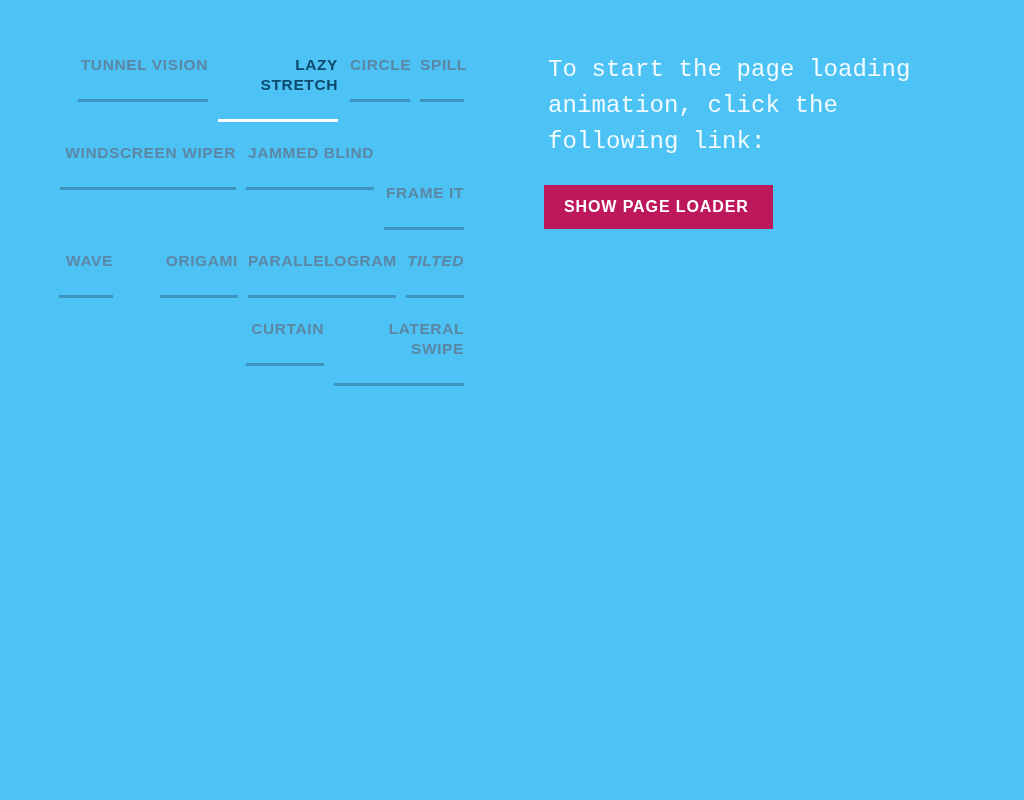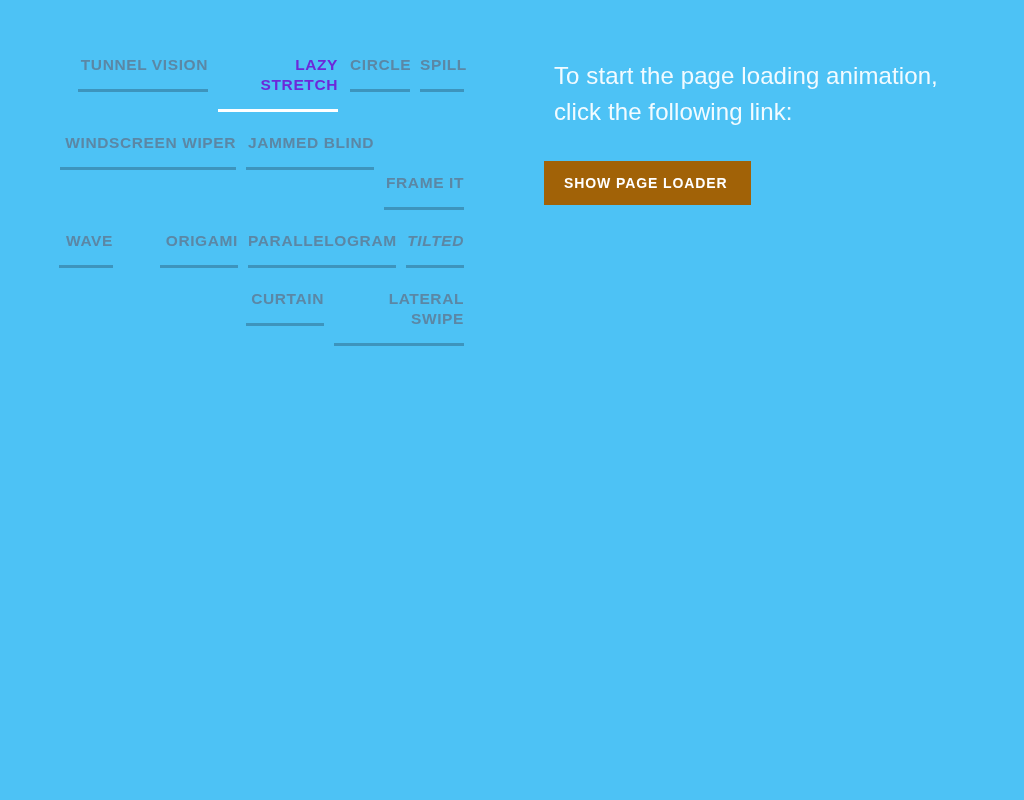--- a/index.html
+++ b/index.html
@@ -38,37 +38,37 @@
     flex-wrap: wrap;
     flex-direction: row-reverse;
     justify-content: flex-start;
     align-items: flex-start;
     align-content: flex-start;
   }
 
   .effect-item {
     display: block;
     margin: 0 0 21px 10px;
-    padding: 0 0 14px 0;
+    padding: 0 0 24px 0;
     text-align: right;
     text-decoration: none;
     text-transform: uppercase;
     font-family: "Liberation Sans", sans-serif;
     font-size: 15.5px;
     font-weight: bold;
     letter-spacing: 0.6px;
     line-height: 20px;
     color: #5b87a5;
     border-bottom: 3px solid #3d94bd;
     cursor: pointer;
     white-space: normal;
   }
 
   .effect-item.is-active {
-    color: #6d28d9;
+    color: #0c4a6e;
     border-bottom-color: #ffffff;
   }
 
   
   .w-lazy-stretch   { width: 120px; }
   .w-circle         { width: 60px; margin-left: 12px;  }
   .w-spill          { width: 44px;  }
   .w-frame-it       { width: 80px; margin-top: 40px;  }
   .w-tunnel-vision  { width: 130px; }
   .w-windscreen     { width: 176px; text-align: right; }
@@ -82,39 +82,39 @@
 
   
   .intro-panel {
     position: absolute;
     left: 544px;
     top: 48px;
     width: 420px;
   }
 
   .intro-text {
-    margin: 10px;
-    font-family: Liberation Sans, sans-serif;
+    margin: 4px;
+    font-family: Liberation Mono, monospace;
     font-size: 24px;
     font-weight: 300;
     line-height: 36px;
     color: #f2fbff;
     letter-spacing: 0.1px;
   }
 
   .loader-button {
     display: inline-block;
     margin-top: 21px;
     padding: 14px 24px 14px 20px;
-    background: #a16207;
+    background: #be185d;
     border: none;
     border-radius: 0;
     color: #ffffff;
     font-family: "Liberation Sans", sans-serif;
-    font-size: 14px;
+    font-size: 16px;
     font-weight: bold;
     letter-spacing: 0.9px;
     text-transform: uppercase;
     text-align: center;
     cursor: pointer;
     line-height: 16px;
   }
 </style>
 </head>
 <body>

